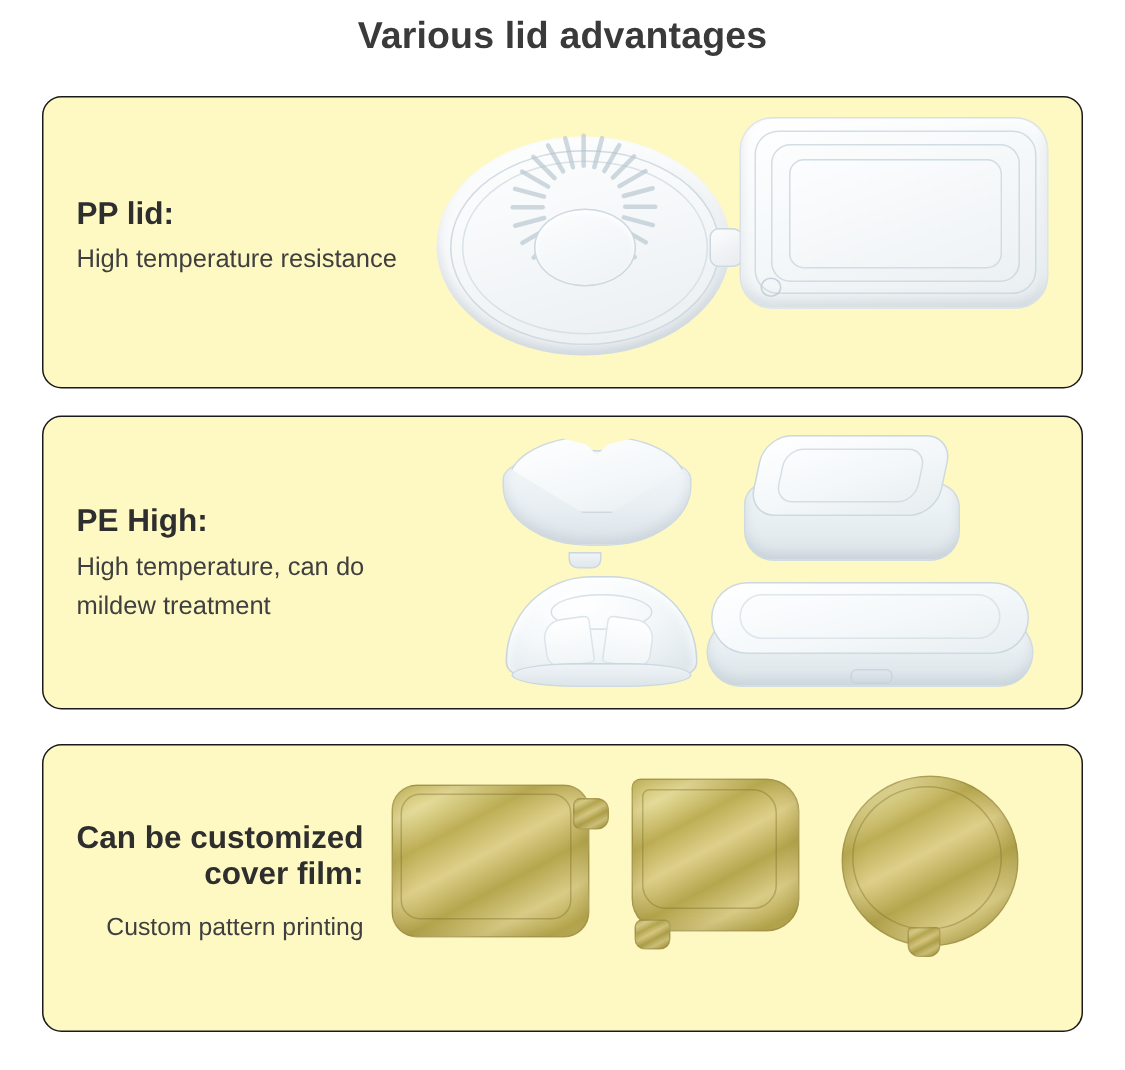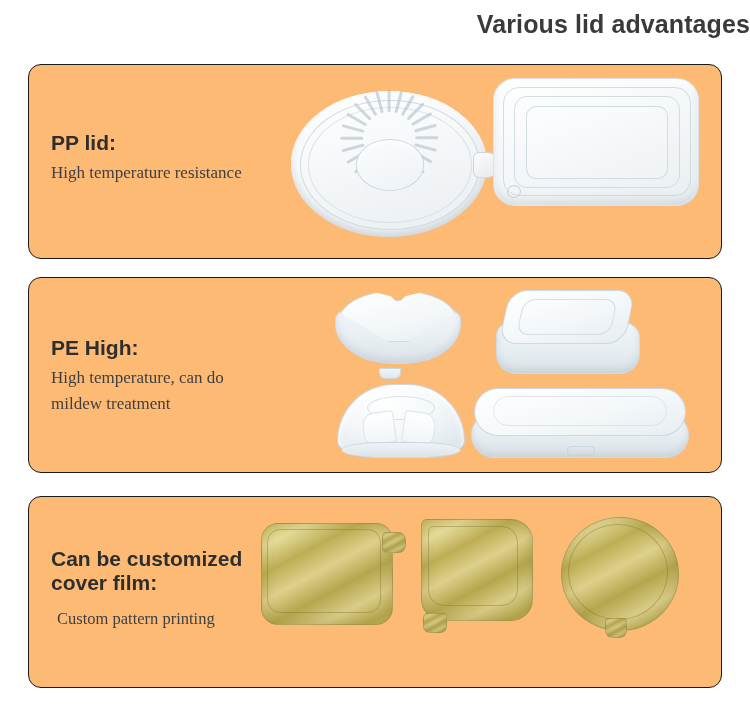--- a/index.html
+++ b/index.html
@@ -15,35 +15,35 @@
     overflow: hidden;
     position: relative;
   }
 
   
   .page-title {
     position: absolute;
     left: 0;
     top: 10px;
     width: 750px;
-    text-align: right;
+    text-align: center;
     font-size: 25px;
     font-weight: bold;
     color: #3a3a3a;
     letter-spacing: 0.1px;
   }
 
   
   .card {
     position: absolute;
     left: 28px;
     width: 694px;
     border: 1.6px solid #1a1a1a;
     border-radius: 13px;
-    background: #fdba74;
+    background: #fef9c3;
     box-sizing: border-box;
     overflow: hidden;
   }
   #card-pp   { top: 64px;  height: 195px; }
   #card-pe   { top: 277px; height: 196px; }
   #card-film { top: 496px; height: 192px; }
 
   .card-text {
     position: absolute;
     left: 22px;
@@ -56,25 +56,24 @@
     line-height: 1.15;
     white-space: pre-line;
   }
   .card-sub {
     font-size: 17px;
     font-weight: normal;
     color: #3f3f3f;
     line-height: 1.55;
     margin-top: 5px;
     white-space: pre-line;
-    font-family: Liberation Serif, serif;
   }
   #card-pp .card-text   { top: 66px; }
   #card-pe .card-text   { top: 58px; }
-  #card-film .card-text { top: 50px; }
+  #card-film .card-text { top: 50px; text-align: right; }
   #card-film .card-sub  { margin-top: 11px; padding-left: 6px; font-size: 16.5px; }
 
   
   .products {
     position: absolute;
     top: 0;
     right: 0;
     height: 100%;
   }
   #card-pp .products   { width: 440px; }

